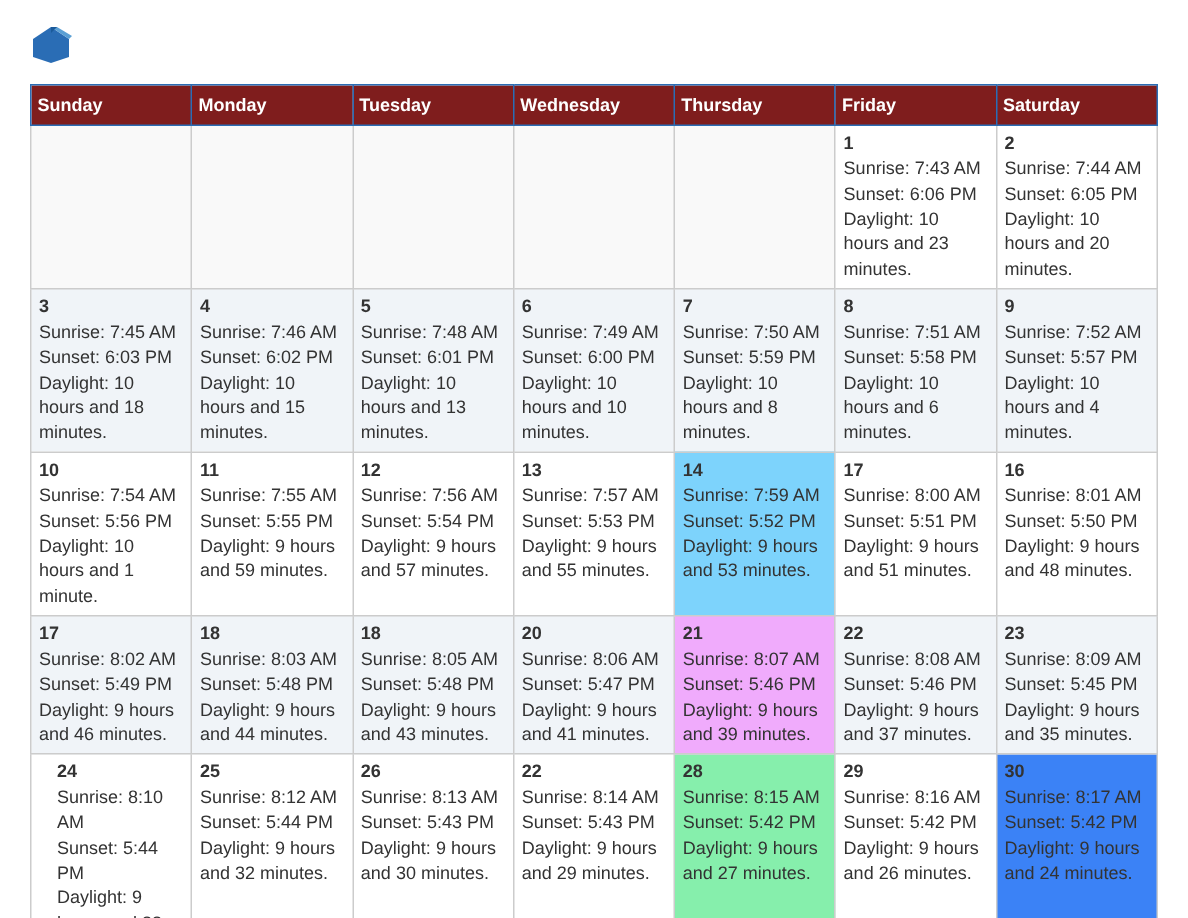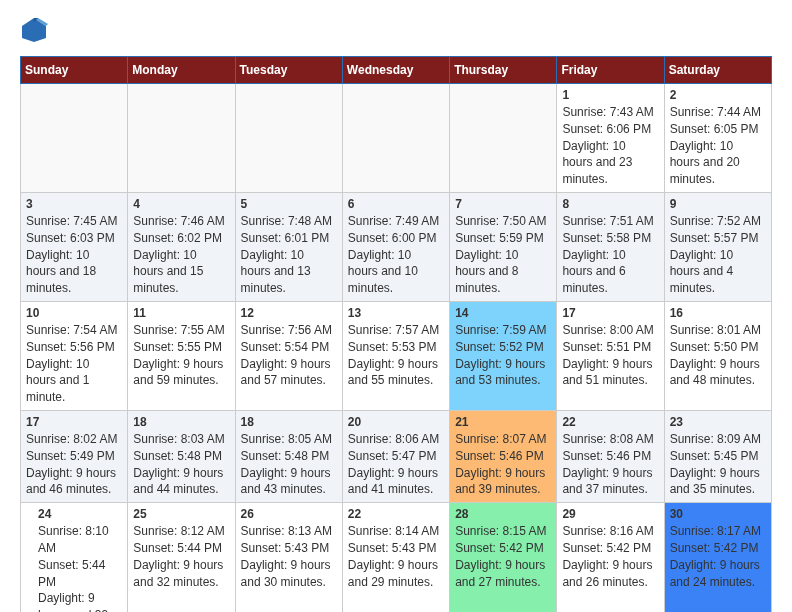--- a/index.html
+++ b/index.html
@@ -223,21 +223,21 @@
             <div class="day-info">Sunrise: 8:03 AM<br>Sunset: 5:48 PM<br>Daylight: 9 hours and 44 minutes.</div>
           </td>
           <td style="background: rgb(240, 244, 248);">
             <span class="day-number">18</span>
             <div class="day-info">Sunrise: 8:05 AM<br>Sunset: 5:48 PM<br>Daylight: 9 hours and 43 minutes.</div>
           </td>
           <td style="background: rgb(240, 244, 248);">
             <span class="day-number">20</span>
             <div class="day-info">Sunrise: 8:06 AM<br>Sunset: 5:47 PM<br>Daylight: 9 hours and 41 minutes.</div>
           </td>
-          <td style="background: #fdba74; margin-top: 39px;">
+          <td style="background: #f0abfc; margin-top: 39px;">
             <span class="day-number">21</span>
             <div class="day-info">Sunrise: 8:07 AM<br>Sunset: 5:46 PM<br>Daylight: 9 hours and 39 minutes.</div>
           </td>
           <td style="background: rgb(240, 244, 248);">
             <span class="day-number">22</span>
             <div class="day-info">Sunrise: 8:08 AM<br>Sunset: 5:46 PM<br>Daylight: 9 hours and 37 minutes.</div>
           </td>
           <td style="background: rgb(240, 244, 248);">
             <span class="day-number">23</span>
             <div class="day-info">Sunrise: 8:09 AM<br>Sunset: 5:45 PM<br>Daylight: 9 hours and 35 minutes.</div>

